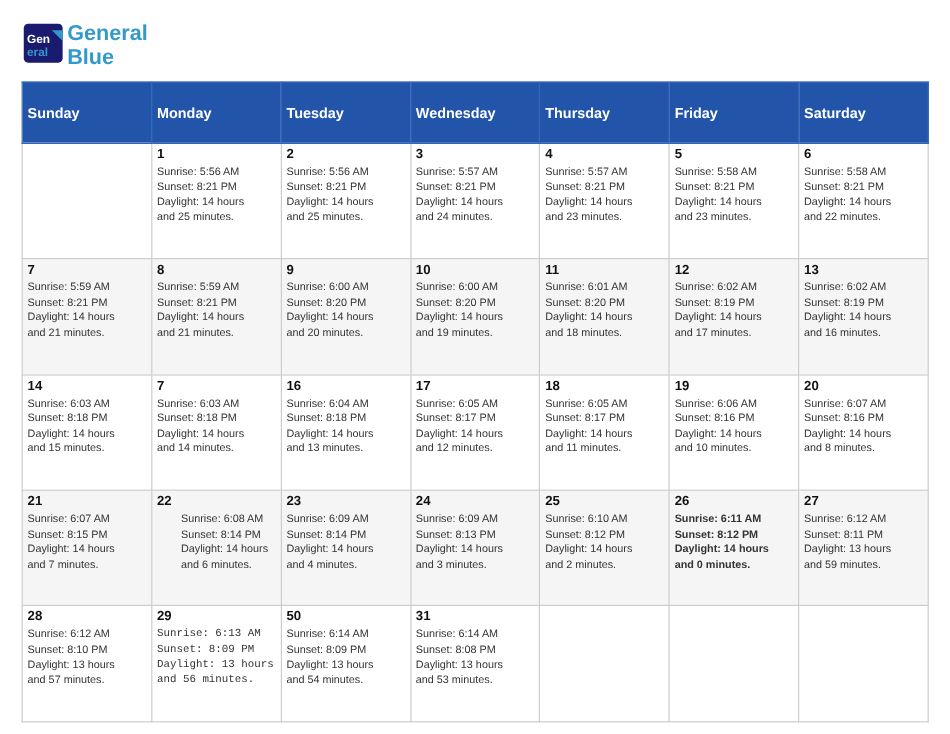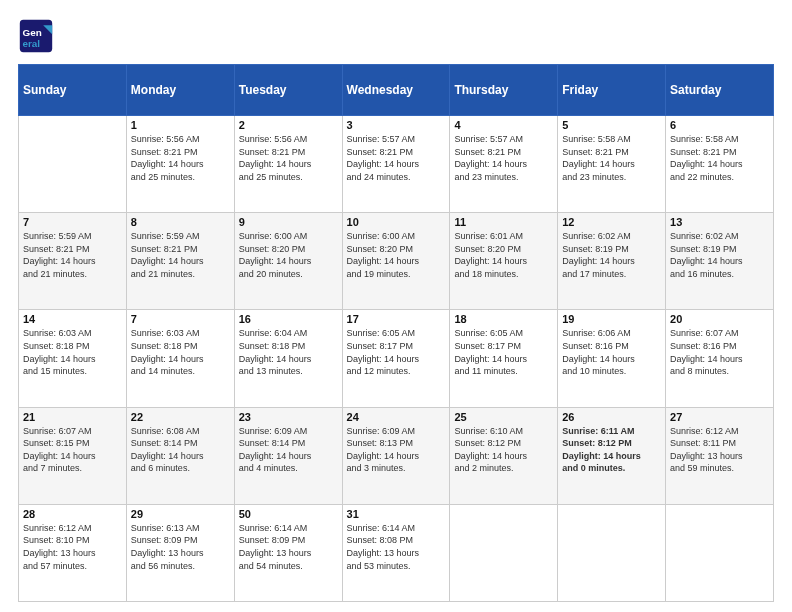--- a/index.html
+++ b/index.html
@@ -101,20 +101,26 @@
 
 <div class="page">
   <div class="header">
     <div class="logo">
       <svg class="logo-icon" viewBox="0 0 40 40">
         <rect x="2" y="2" width="36" height="36" rx="4" fill="#1a1a6e"></rect>
         <text x="5" y="20" font-size="11" fill="white" font-weight="bold" font-family="Arial">Gen</text>
         <text x="5" y="32" font-size="11" fill="#3399cc" font-weight="bold" font-family="Arial">eral</text>
         <polygon points="28,8 38,8 38,18" fill="#3399cc"></polygon>
       </svg>
+      <div>
+        <div class="logo-text">
+          <span>General</span><br>
+          <span style="color:#3399cc">Blue</span>
+        </div>
+      </div>
     </div>
     <div class="title-area">
       <div class="month-title"></div>
       <div class="subtitle"></div>
     </div>
   </div>
 
   <table class="calendar">
     <thead>
       <tr>
@@ -278,21 +284,21 @@
         <tr class="row-shade">
           <td>
             <span class="day-number">21</span>
             <div class="day-info" style="white-space: pre-line;">Sunrise: 6:07 AM
 Sunset: 8:15 PM
 Daylight: 14 hours
 and 7 minutes.</div>
           </td>
           <td>
             <span class="day-number">22</span>
-            <div class="day-info" style="white-space: pre-line;">Sunrise: 6:08 AM
+            <div class="day-info" style="white-space: pre-line; margin-left: 20px;">Sunrise: 6:08 AM
 Sunset: 8:14 PM
 Daylight: 14 hours
 and 6 minutes.</div>
           </td>
           <td>
             <span class="day-number">23</span>
             <div class="day-info" style="white-space: pre-line;">Sunrise: 6:09 AM
 Sunset: 8:14 PM
 Daylight: 14 hours
 and 4 minutes.</div>
@@ -329,21 +335,21 @@
         <tr>
           <td>
             <span class="day-number">28</span>
             <div class="day-info" style="white-space: pre-line;">Sunrise: 6:12 AM
 Sunset: 8:10 PM
 Daylight: 13 hours
 and 57 minutes.</div>
           </td>
           <td>
             <span class="day-number">29</span>
-            <div class="day-info" style="white-space: pre-line;">Sunrise: 6:13 AM
+            <div class="day-info" style="white-space: pre-line; font-family: Liberation Mono, monospace;">Sunrise: 6:13 AM
 Sunset: 8:09 PM
 Daylight: 13 hours
 and 56 minutes.</div>
           </td>
           <td>
             <span class="day-number">50</span>
             <div class="day-info" style="white-space: pre-line;">Sunrise: 6:14 AM
 Sunset: 8:09 PM
 Daylight: 13 hours
 and 54 minutes.</div>

